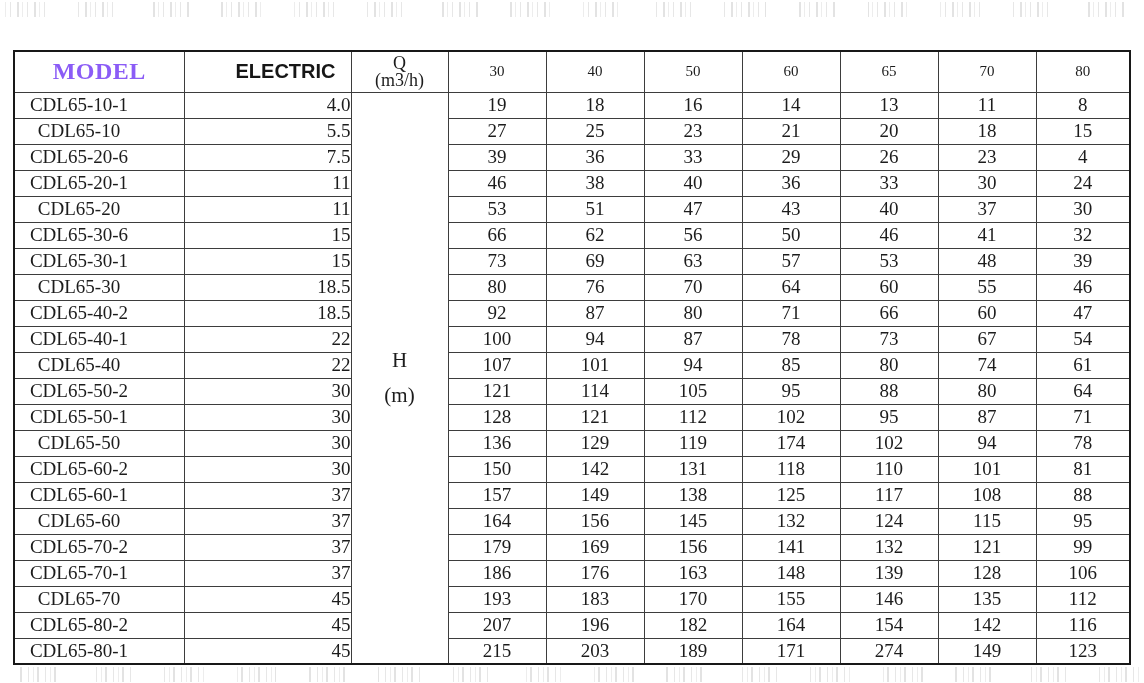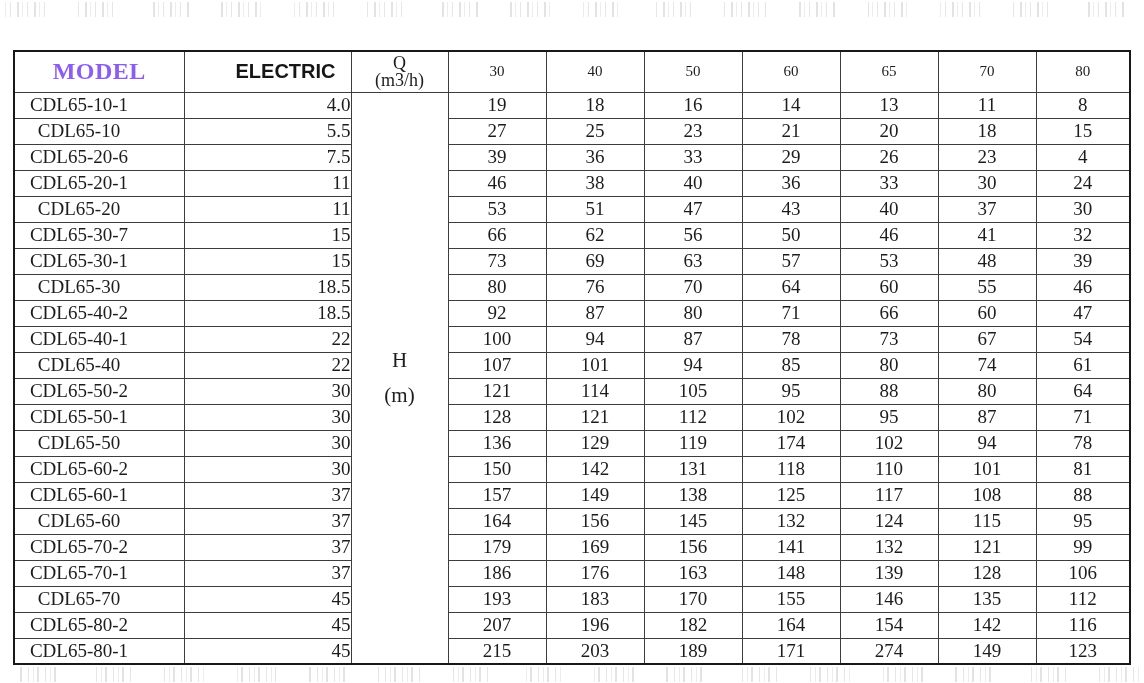--- a/index.html
+++ b/index.html
@@ -195,21 +195,21 @@
           <td class="c-electric">11</td>
           <td class="c-val">53</td>
           <td class="c-val">51</td>
           <td class="c-val">47</td>
           <td class="c-val">43</td>
           <td class="c-val">40</td>
           <td class="c-val">37</td>
           <td class="c-val">30</td>
         </tr>
         <tr>
-          <td class="c-model"><span class="model-text">CDL65-30-7</span></td>
+          <td class="c-model"><span class="model-text">CDL65-30-6</span></td>
           <td class="c-electric">15</td>
           <td class="c-val">66</td>
           <td class="c-val">62</td>
           <td class="c-val">56</td>
           <td class="c-val">50</td>
           <td class="c-val">46</td>
           <td class="c-val">41</td>
           <td class="c-val">32</td>
         </tr>
         <tr>

